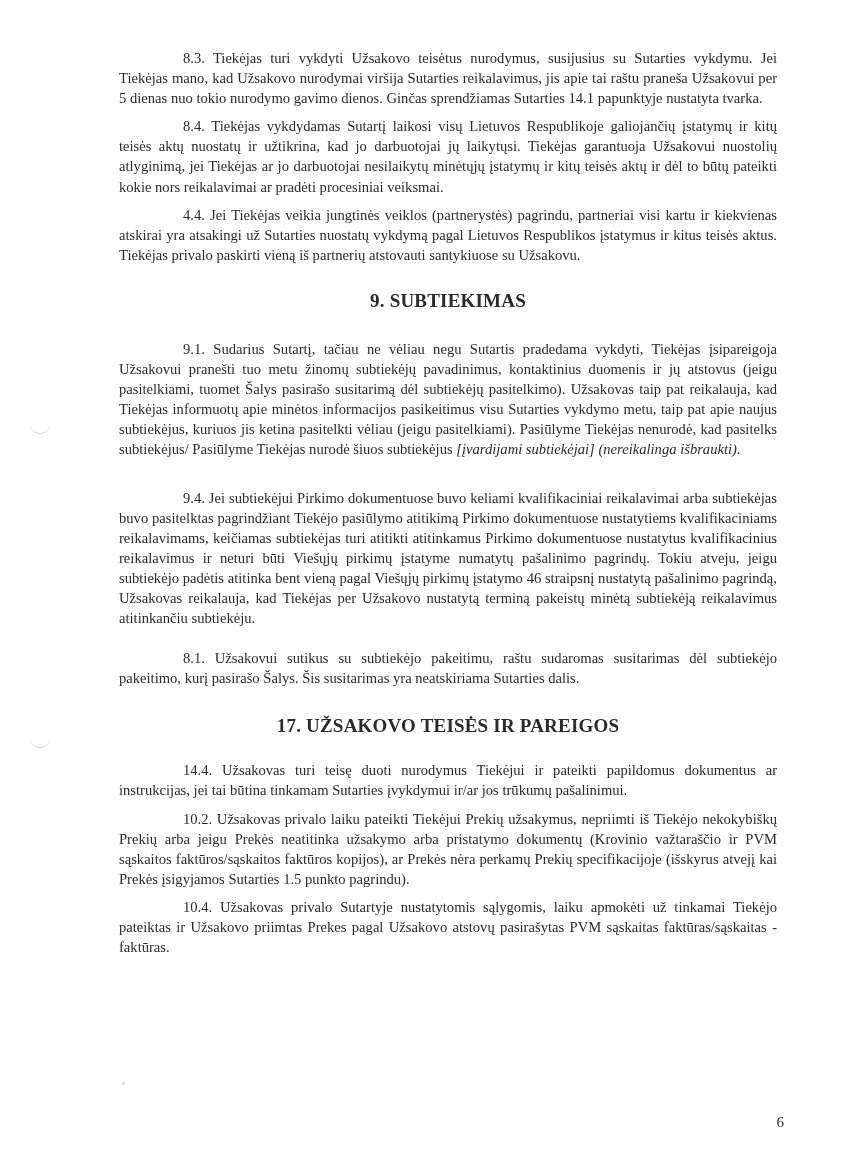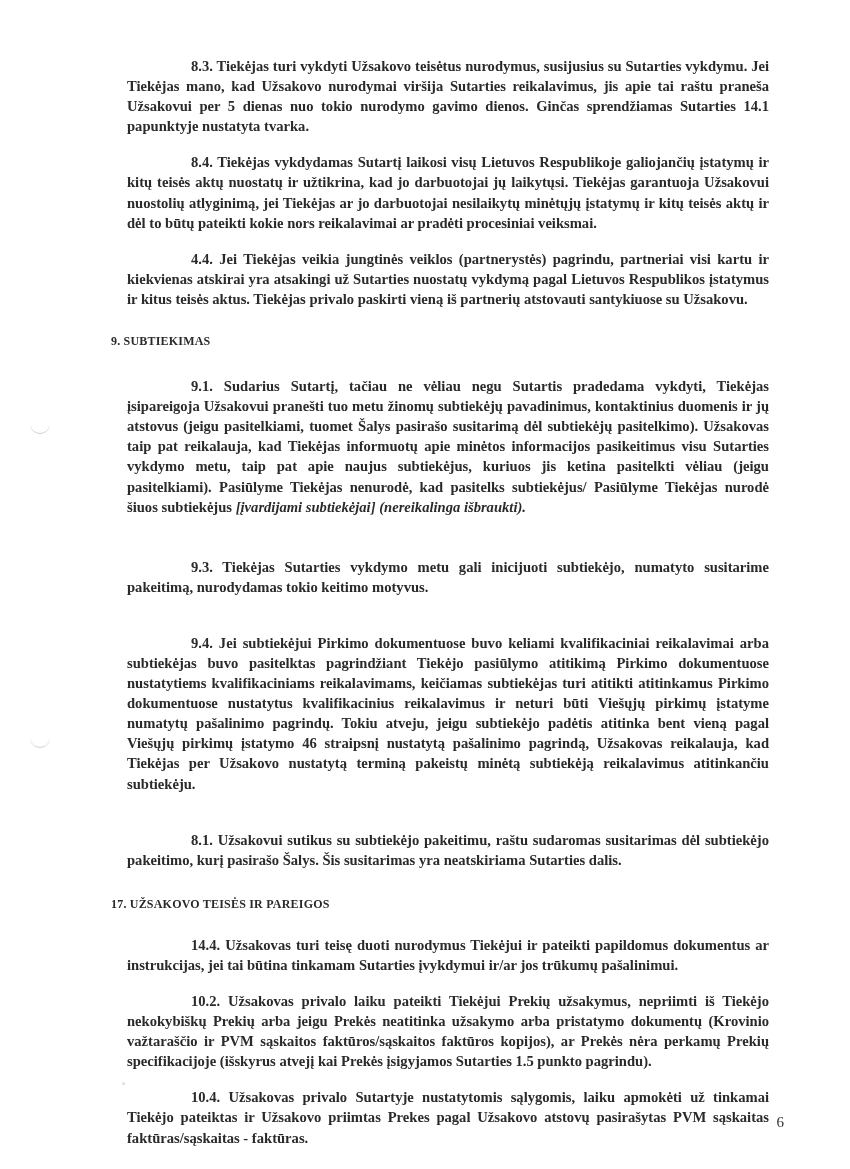--- a/index.html
+++ b/index.html
@@ -2,26 +2,25 @@
 <html><head>
 <meta charset="utf-8">
 <style>
   html, body { margin: 0; padding: 0; }
   body {
     width: 850px; height: 1169px; background: #ffffff; position: relative; overflow: hidden;
     font-family: "Liberation Serif", "DejaVu Serif", serif; color: #2a2a2a;
   }
   .page { position: absolute; left: 111px; top: 40px; width: 674px; }
   .para {
-    font-size: 14.6px; line-height: 20.1px; text-align: justify; margin: 16px;
+    font-size: 14.6px; line-height: 20.1px; text-align: justify; margin: 8px;
     text-indent: 64px;
-    font-weight: bold;
   }
   .heading {
-    font-weight: bold; font-size: 12px; margin: 0; letter-spacing: 0.2px;
+    font-weight: bold; font-size: 19px; text-align: center; margin: 0; letter-spacing: 0.2px;
   }
   .h9 { margin-top: 25px; margin-bottom: 27px; }
   .h10 { margin-top: 27px; margin-bottom: 23px; }
   .gap { height: 4px; }
   .italic { font-style: italic; }
   .page-number { position: absolute; right: 66px; top: 1114px; font-size: 15px; color: #333; }
   .hole { position: absolute; width: 20px; height: 12px; border-bottom: 1.5px solid #cfcfcf; border-radius: 0 0 12px 12px; left: 30px; }
   .speck { position: absolute; width: 3px; height: 3px; background: #ddd; border-radius: 50%; }
 </style>
 </head>
@@ -34,21 +33,20 @@
 <div class="page">
   <p class="para">8.3. Tiekėjas turi vykdyti Užsakovo teisėtus nurodymus, susijusius su Sutarties vykdymu. Jei Tiekėjas mano, kad Užsakovo nurodymai viršija Sutarties reikalavimus, jis apie tai raštu praneša Užsakovui per 5 dienas nuo tokio nurodymo gavimo dienos. Ginčas sprendžiamas Sutarties 14.1 papunktyje nustatyta tvarka.</p>
   <p class="para">8.4. Tiekėjas vykdydamas Sutartį laikosi visų Lietuvos Respublikoje galiojančių įstatymų ir kitų teisės aktų nuostatų ir užtikrina, kad jo darbuotojai jų laikytųsi. Tiekėjas garantuoja Užsakovui nuostolių atlyginimą, jei Tiekėjas ar jo darbuotojai nesilaikytų minėtųjų įstatymų ir kitų teisės aktų ir dėl to būtų pateikti kokie nors reikalavimai ar pradėti procesiniai veiksmai.</p>
   <p class="para">4.4. Jei Tiekėjas veikia jungtinės veiklos (partnerystės) pagrindu, partneriai visi kartu ir kiekvienas atskirai yra atsakingi už Sutarties nuostatų vykdymą pagal Lietuvos Respublikos įstatymus ir kitus teisės aktus. Tiekėjas privalo paskirti vieną iš partnerių atstovauti santykiuose su Užsakovu.</p>
 
   <h2 class="heading h9">9.  SUBTIEKIMAS</h2>
 
   <p class="para"><span>9.1. Sudarius Sutartį, tačiau ne vėliau negu Sutartis pradedama vykdyti, Tiekėjas įsipareigoja Užsakovui pranešti tuo metu žinomų subtiekėjų pavadinimus, kontaktinius duomenis ir jų atstovus (jeigu pasitelkiami, tuomet Šalys pasirašo susitarimą dėl subtiekėjų pasitelkimo). Užsakovas taip pat reikalauja, kad Tiekėjas informuotų apie minėtos informacijos pasikeitimus visu Sutarties vykdymo metu, taip pat apie naujus subtiekėjus, kuriuos jis ketina pasitelkti vėliau (jeigu pasitelkiami). Pasiūlyme Tiekėjas nenurodė, kad pasitelks subtiekėjus/ Pasiūlyme Tiekėjas nurodė šiuos subtiekėjus </span><span class="italic">[įvardijami subtiekėjai] (nereikalinga išbraukti).</span></p>
   <div class="gap"></div>
   <div class="gap"></div>
-  <p class="para">9.3. Tiekėjas Sutarties vykdymo metu gali inicijuoti subtiekėjo, numatyto susitarime pakeitimą, nurodydamas tokio keitimo motyvus.</p>
   <div class="gap"></div>
   <p class="para">9.4. Jei subtiekėjui Pirkimo dokumentuose buvo keliami kvalifikaciniai reikalavimai arba subtiekėjas buvo pasitelktas pagrindžiant Tiekėjo pasiūlymo atitikimą Pirkimo dokumentuose nustatytiems kvalifikaciniams reikalavimams, keičiamas subtiekėjas turi atitikti atitinkamus Pirkimo dokumentuose nustatytus kvalifikacinius reikalavimus ir neturi būti Viešųjų pirkimų įstatyme numatytų pašalinimo pagrindų. Tokiu atveju, jeigu subtiekėjo padėtis atitinka bent vieną pagal Viešųjų pirkimų įstatymo 46 straipsnį nustatytą pašalinimo pagrindą, Užsakovas reikalauja, kad Tiekėjas per Užsakovo nustatytą terminą pakeistų minėtą subtiekėją reikalavimus atitinkančiu subtiekėju.</p>
   <div class="gap"></div>
   <p class="para">8.1. Užsakovui sutikus su subtiekėjo pakeitimu, raštu sudaromas susitarimas dėl subtiekėjo pakeitimo, kurį pasirašo Šalys. Šis susitarimas yra neatskiriama Sutarties dalis.</p>
 
   <h2 class="heading h10">17. UŽSAKOVO TEISĖS IR PAREIGOS</h2>
 
   <p class="para">14.4. Užsakovas turi teisę duoti nurodymus Tiekėjui ir pateikti papildomus dokumentus ar instrukcijas, jei tai būtina tinkamam Sutarties įvykdymui ir/ar jos trūkumų pašalinimui.</p>
   <p class="para">10.2. Užsakovas privalo laiku pateikti Tiekėjui Prekių užsakymus, nepriimti iš Tiekėjo nekokybiškų Prekių arba jeigu Prekės neatitinka užsakymo arba pristatymo dokumentų (Krovinio važtaraščio ir PVM sąskaitos faktūros/sąskaitos faktūros kopijos), ar Prekės nėra perkamų Prekių specifikacijoje (išskyrus atvejį kai Prekės įsigyjamos Sutarties 1.5 punkto pagrindu).</p>
   <p class="para">10.4. Užsakovas privalo Sutartyje nustatytomis sąlygomis, laiku apmokėti už tinkamai Tiekėjo pateiktas ir Užsakovo priimtas Prekes pagal Užsakovo atstovų pasirašytas PVM sąskaitas faktūras/sąskaitas - faktūras.</p>

